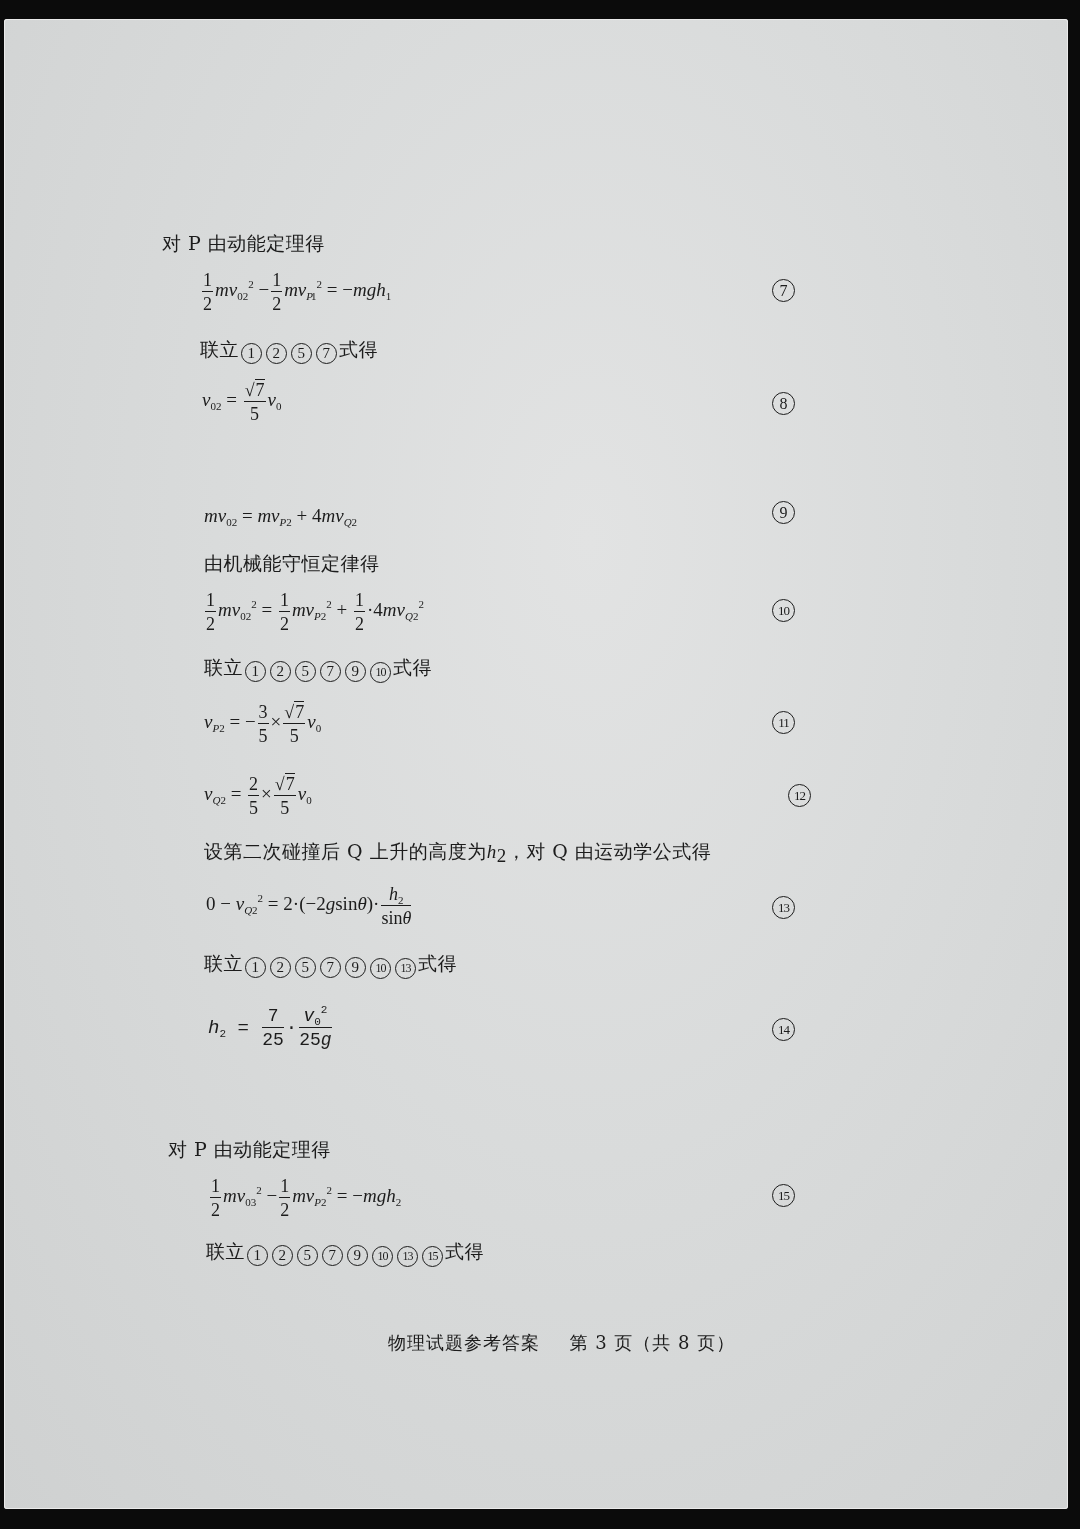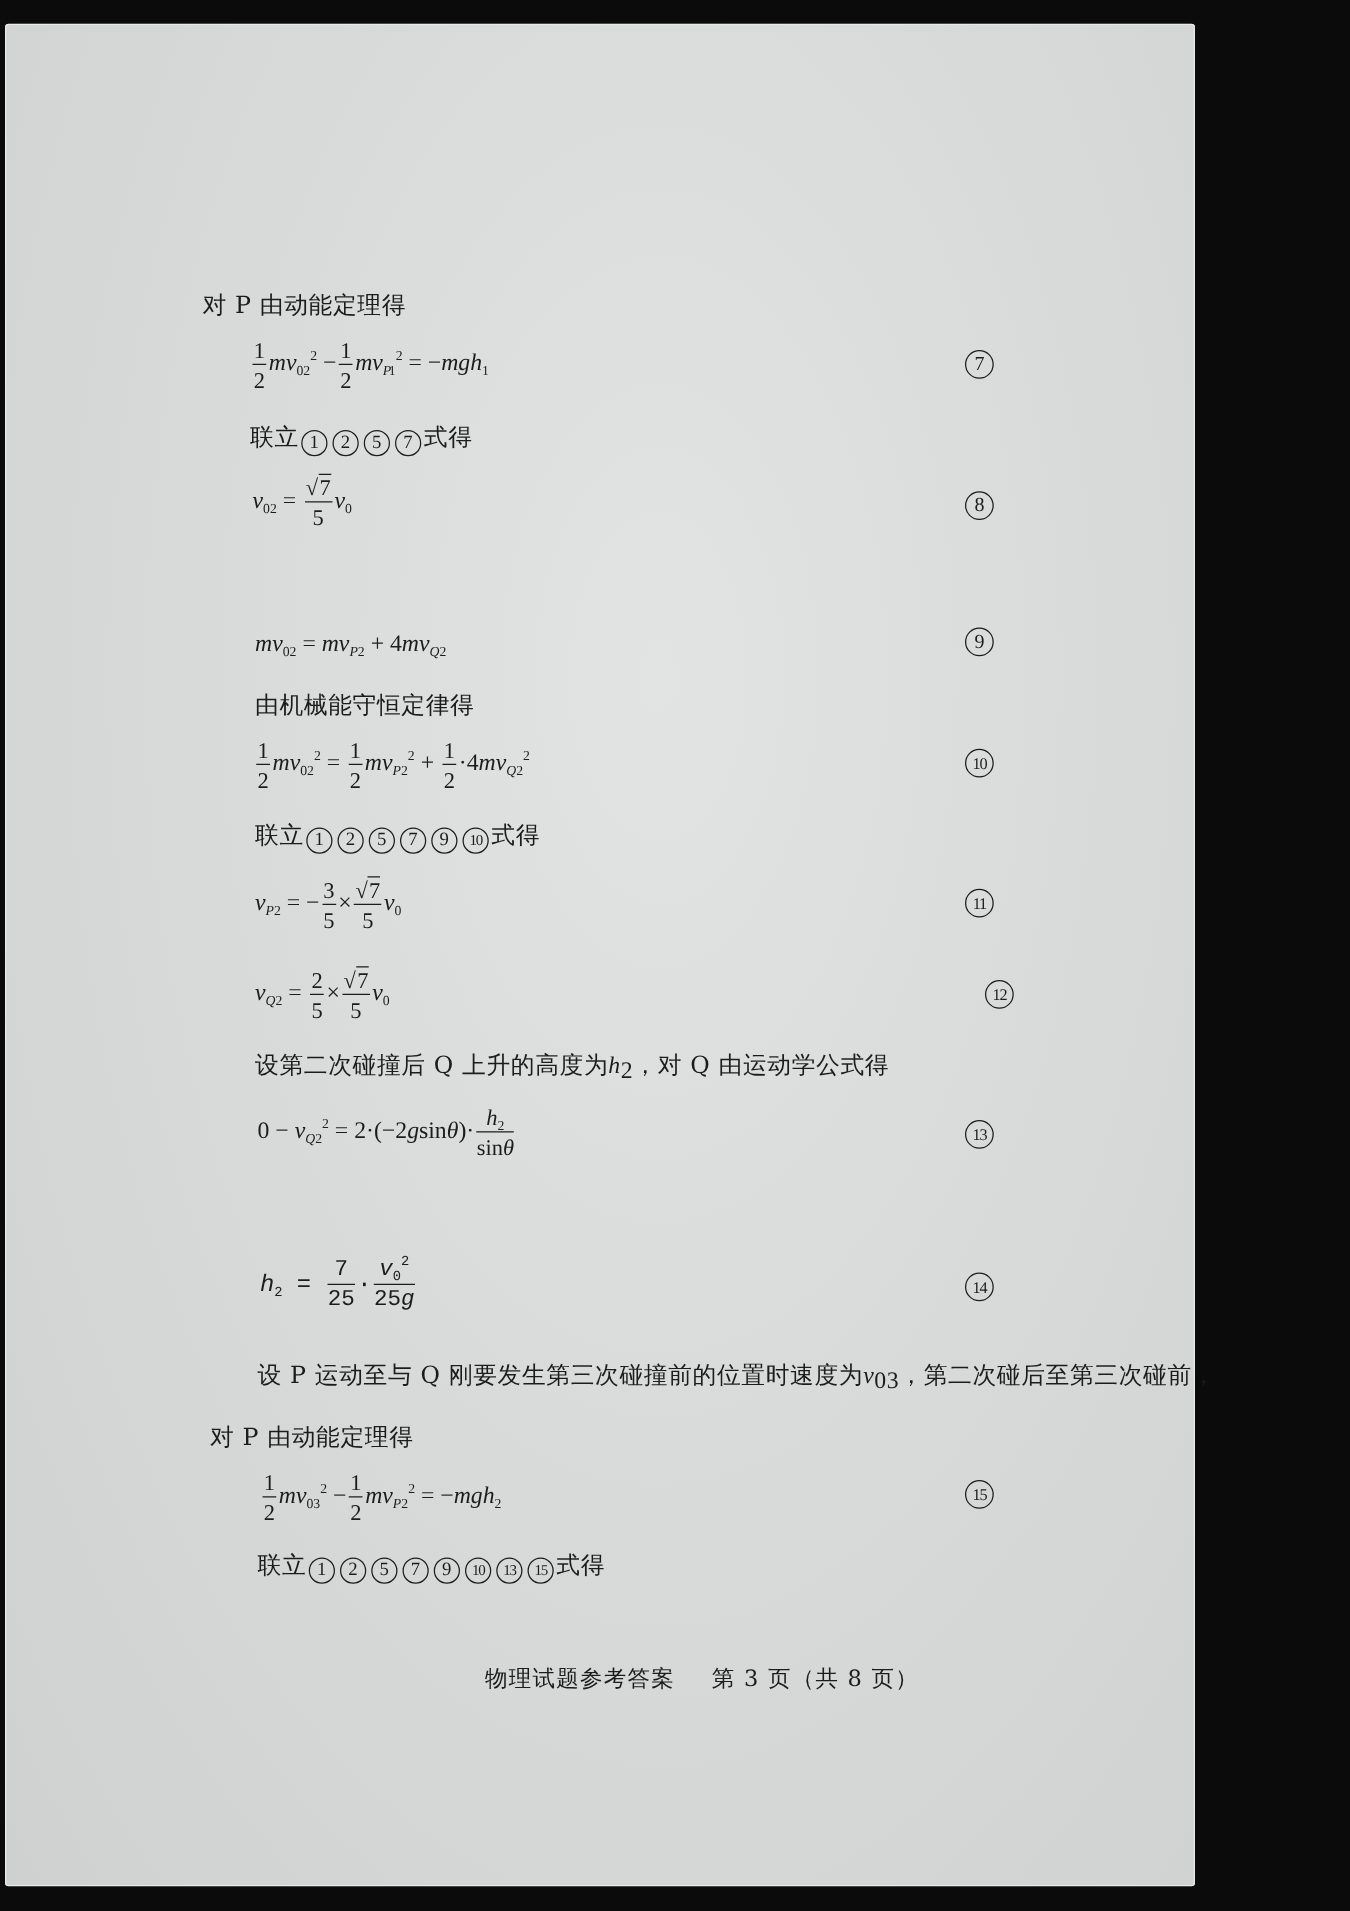--- a/index.html
+++ b/index.html
@@ -7,21 +7,21 @@
     width: 1080px; height: 1529px;
     background: #0b0b0b;
     position: relative;
     overflow: hidden;
     font-family: "DejaVu Serif", "Liberation Serif", serif;
     color: #1c1c1c;
   }
   .page {
     position: absolute;
     left: 4px; top: 19px;
-    width: 952px; height: 1490px;
+    width: 1064px; height: 1490px;
     background: radial-gradient(ellipse at 55% 35%, #e2e3e3 0%, #d9dbdb 45%, #cfd1d1 100%);
     border-radius: 3px;
     box-shadow: inset 0 0 0 1px #eaeaea;
   }
   .abs { position: absolute; white-space: nowrap; }
   .cn { font-size: 19px; letter-spacing: 0.5px; font-family: "DejaVu Serif", serif; }
   .m { font-family: "Liberation Serif", "DejaVu Serif", serif; font-size: 19px; }
   .i { font-style: italic; }
   sub, sup { font-size: 11px; line-height: 0; }
   sub { vertical-align: -4px; }
@@ -99,29 +99,29 @@
 
   <div class="abs cn" style="left:200px; top:820px;">
     <span>设第二次碰撞后 Q 上升的高度为</span><span class="m i">h</span><sub class="m">2</sub><span>，对 Q 由运动学公式得</span>
   </div>
 
   <div class="abs m" style="left:202px; top:866px;">
     0 − <span class="i">v</span><sub class="i">Q</sub><sub>2</sub><sup>2</sup> = 2·(−2<span class="i">g</span>sin<span class="i">θ</span>)·<span class="frac"><span class="num"><span class="i">h</span><sub>2</sub></span><span class="den">sin<span class="i">θ</span></span></span>
   </div>
   <div class="eqno" style="top:876px;"><span class="circ two">13</span></div>
 
+  <div class="abs cn" style="left:200px; top:932px;">
+    <span>联立</span><span class="circ">1</span><span class="circ">2</span><span class="circ">5</span><span class="circ">7</span><span class="circ">9</span><span class="circ two">10</span><span class="circ two">13</span><span>式得</span>
+  </div>
 
   <div class="abs m" style="left:204px; top:988px;font-family:Liberation Mono, monospace;">
     <span class="i">h</span><sub>2</sub> = <span class="frac"><span class="num">7</span><span class="den">25</span></span>·<span class="frac"><span class="num"><span class="i">v</span><sub>0</sub><sup>2</sup></span><span class="den">25<span class="i">g</span></span></span>
   </div>
   <div class="eqno" style="top:998px;"><span class="circ two">14</span></div>
 
-  <div class="abs cn" style="left:202px; top:1068px;">
-    <span>设 P 运动至与 Q 刚要发生第三次碰撞前的位置时速度为</span><span class="m i">v</span><sub class="m">03</sub><span>，第二次碰后至第三次碰前，</span>
-  </div>
 
   <div class="abs cn" style="left:164px; top:1118px;">对 P 由动能定理得</div>
 
   <div class="abs m" style="left:204px; top:1158px;">
     <span class="frac"><span class="num">1</span><span class="den">2</span></span><span class="i">mv</span><sub>03</sub><sup>2</sup>
     −<span class="frac"><span class="num">1</span><span class="den">2</span></span><span class="i">mv</span><sub class="i">P</sub><sub>2</sub><sup>2</sup>
     = −<span class="i">mgh</span><sub>2</sub>
   </div>
   <div class="eqno" style="top:1164px;"><span class="circ two">15</span></div>
 

